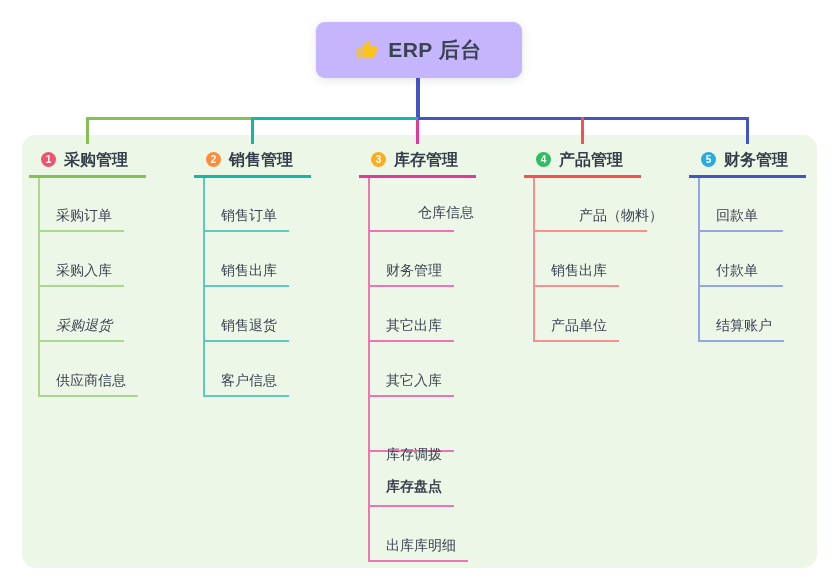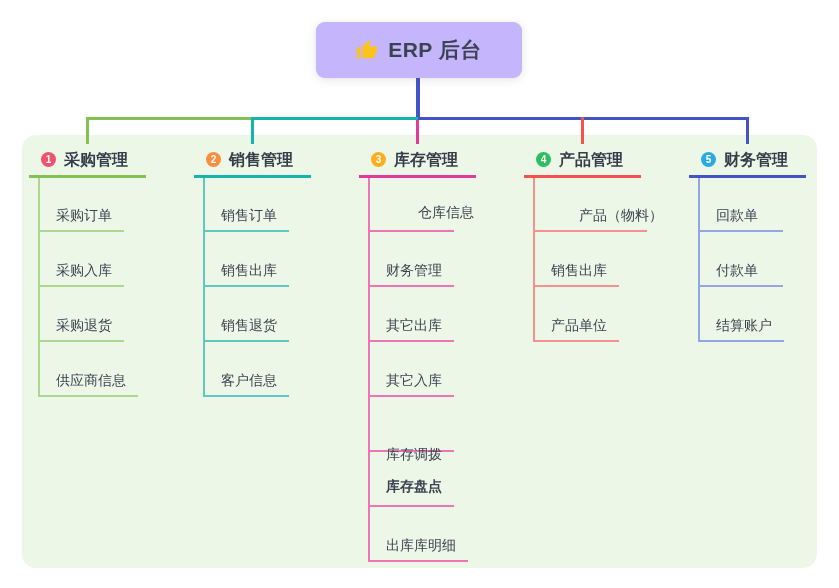--- a/index.html
+++ b/index.html
@@ -64,21 +64,21 @@
 
   <div id="nodes">
       <div class="branch-badge" style="left: 41px; top: 152px; background: rgb(240, 83, 111);">1</div>
       <div class="branch-label" style="left: 64px; top: 150px;">采购管理</div>
       <div class="line" style="left: 29px; top: 175px; width: 117px; height: 3px; background: rgb(133, 193, 82);"></div>
       <div class="line" style="left: 38px; top: 178px; width: 2px; height: 219px; background: rgb(171, 216, 143);"></div>
       <div class="child-label" style="left: 56px; top: 207px;">采购订单</div>
       <div class="line" style="left: 38px; top: 230px; width: 86px; height: 2px; background: rgb(171, 216, 143);"></div>
       <div class="child-label" style="left: 56px; top: 262px;">采购入库</div>
       <div class="line" style="left: 38px; top: 285px; width: 86px; height: 2px; background: rgb(171, 216, 143);"></div>
-      <div class="child-label" style="left: 56px; top: 317px;">采购退货</div>
+      <div class="child-label" style="left: 56px; top: 317px; font-style: italic;">采购退货</div>
       <div class="line" style="left: 38px; top: 340px; width: 86px; height: 2px; background: rgb(171, 216, 143);"></div>
       <div class="child-label" style="left: 56px; top: 372px;">供应商信息</div>
       <div class="line" style="left: 38px; top: 395px; width: 100px; height: 2px; background: rgb(171, 216, 143);"></div>
       <div class="branch-badge" style="left: 206px; top: 152px; background: rgb(251, 142, 61);">2</div>
       <div class="branch-label" style="left: 229px; top: 150px;">销售管理</div>
       <div class="line" style="left: 194px; top: 175px; width: 117px; height: 3px; background: rgb(20, 181, 171);"></div>
       <div class="line" style="left: 203px; top: 178px; width: 2px; height: 219px; background: rgb(95, 201, 191);"></div>
       <div class="child-label" style="left: 221px; top: 207px;">销售订单</div>
       <div class="line" style="left: 203px; top: 230px; width: 86px; height: 2px; background: rgb(95, 201, 191);"></div>
       <div class="child-label" style="left: 221px; top: 262px;">销售出库</div>

